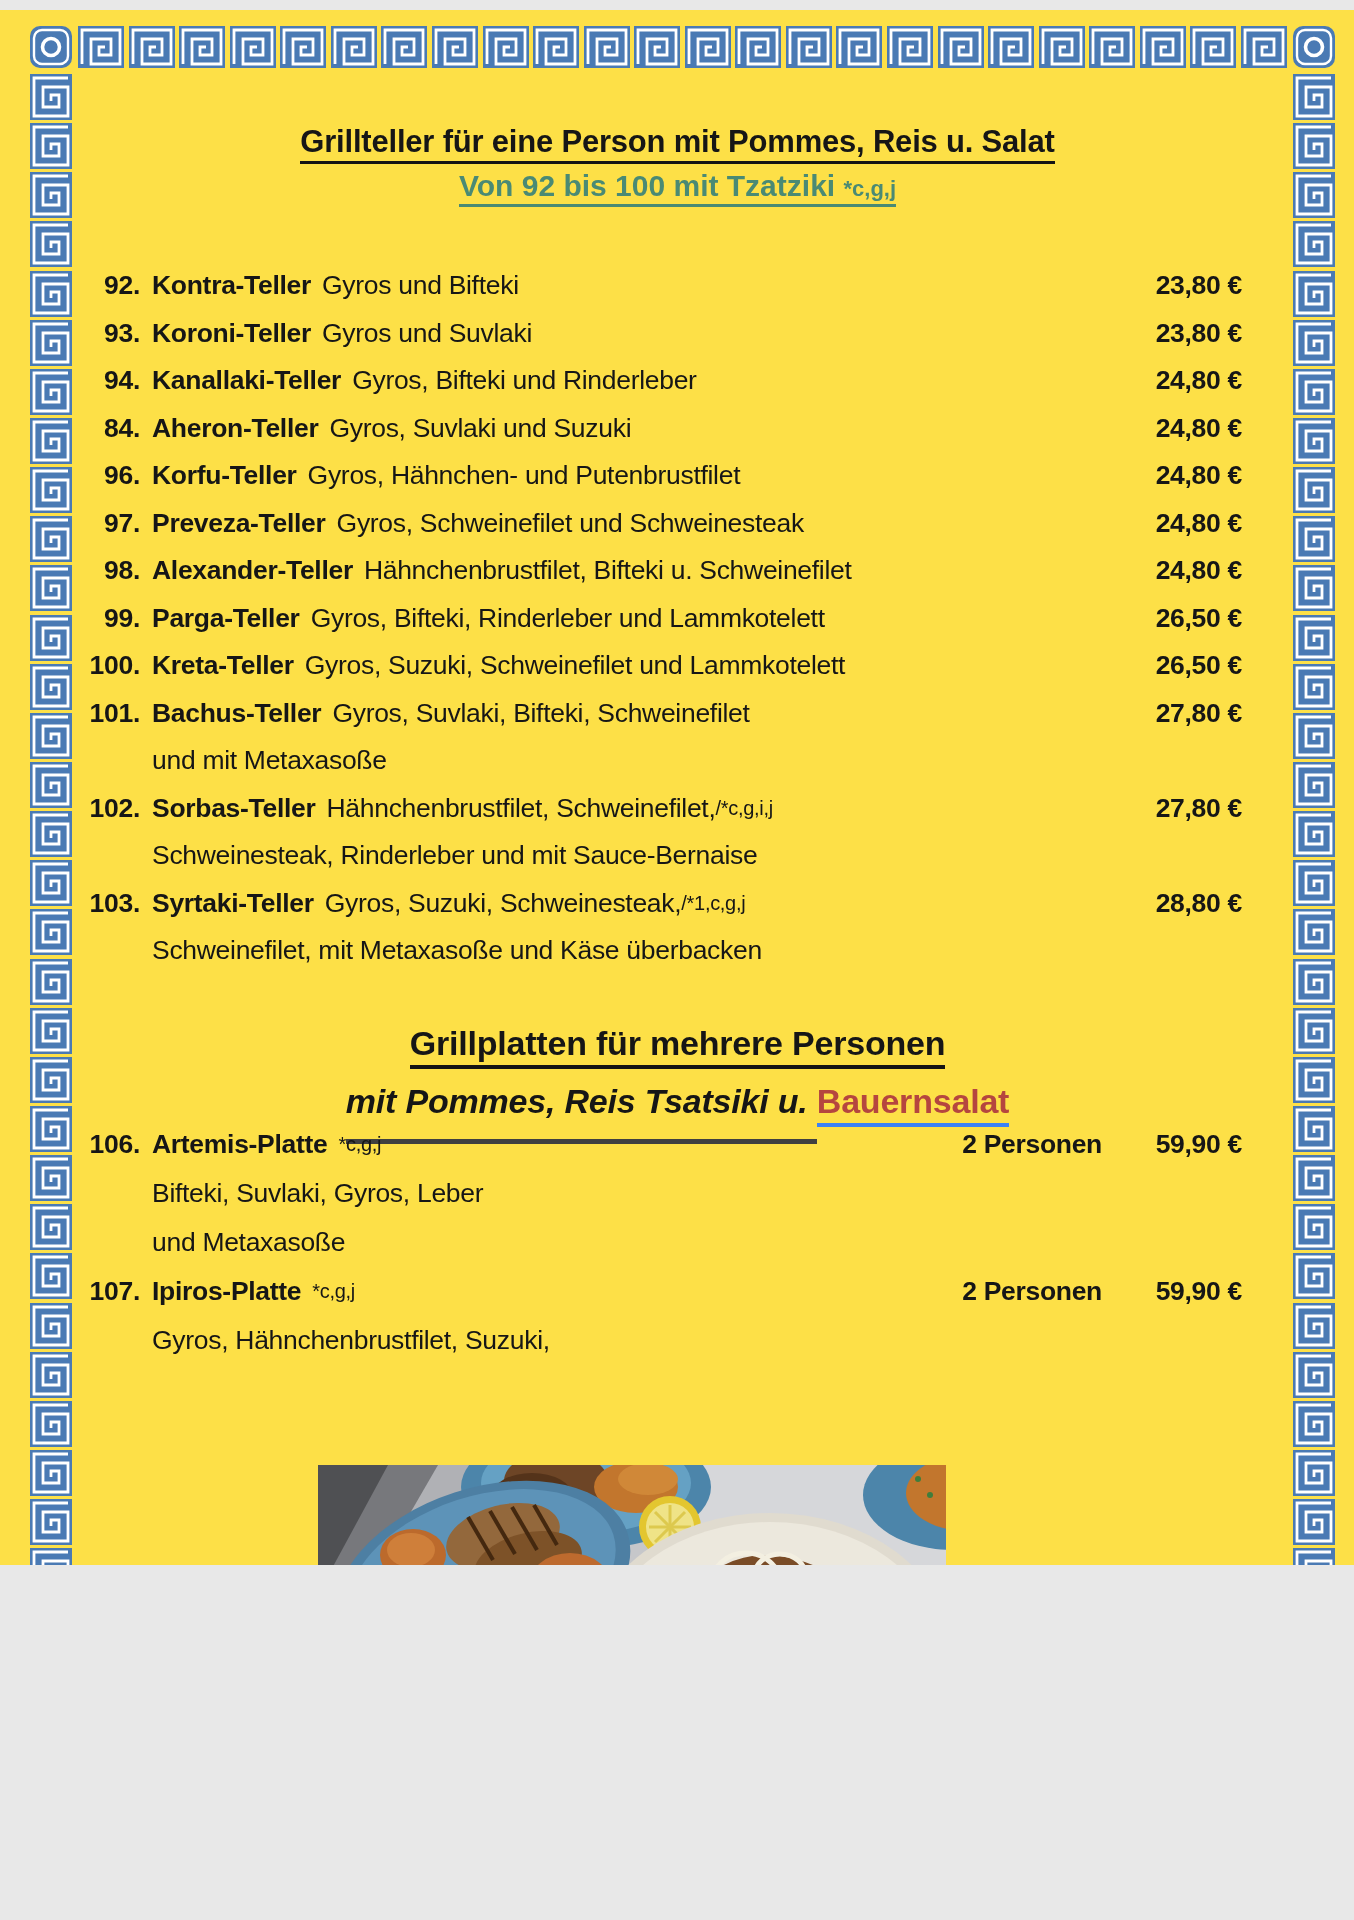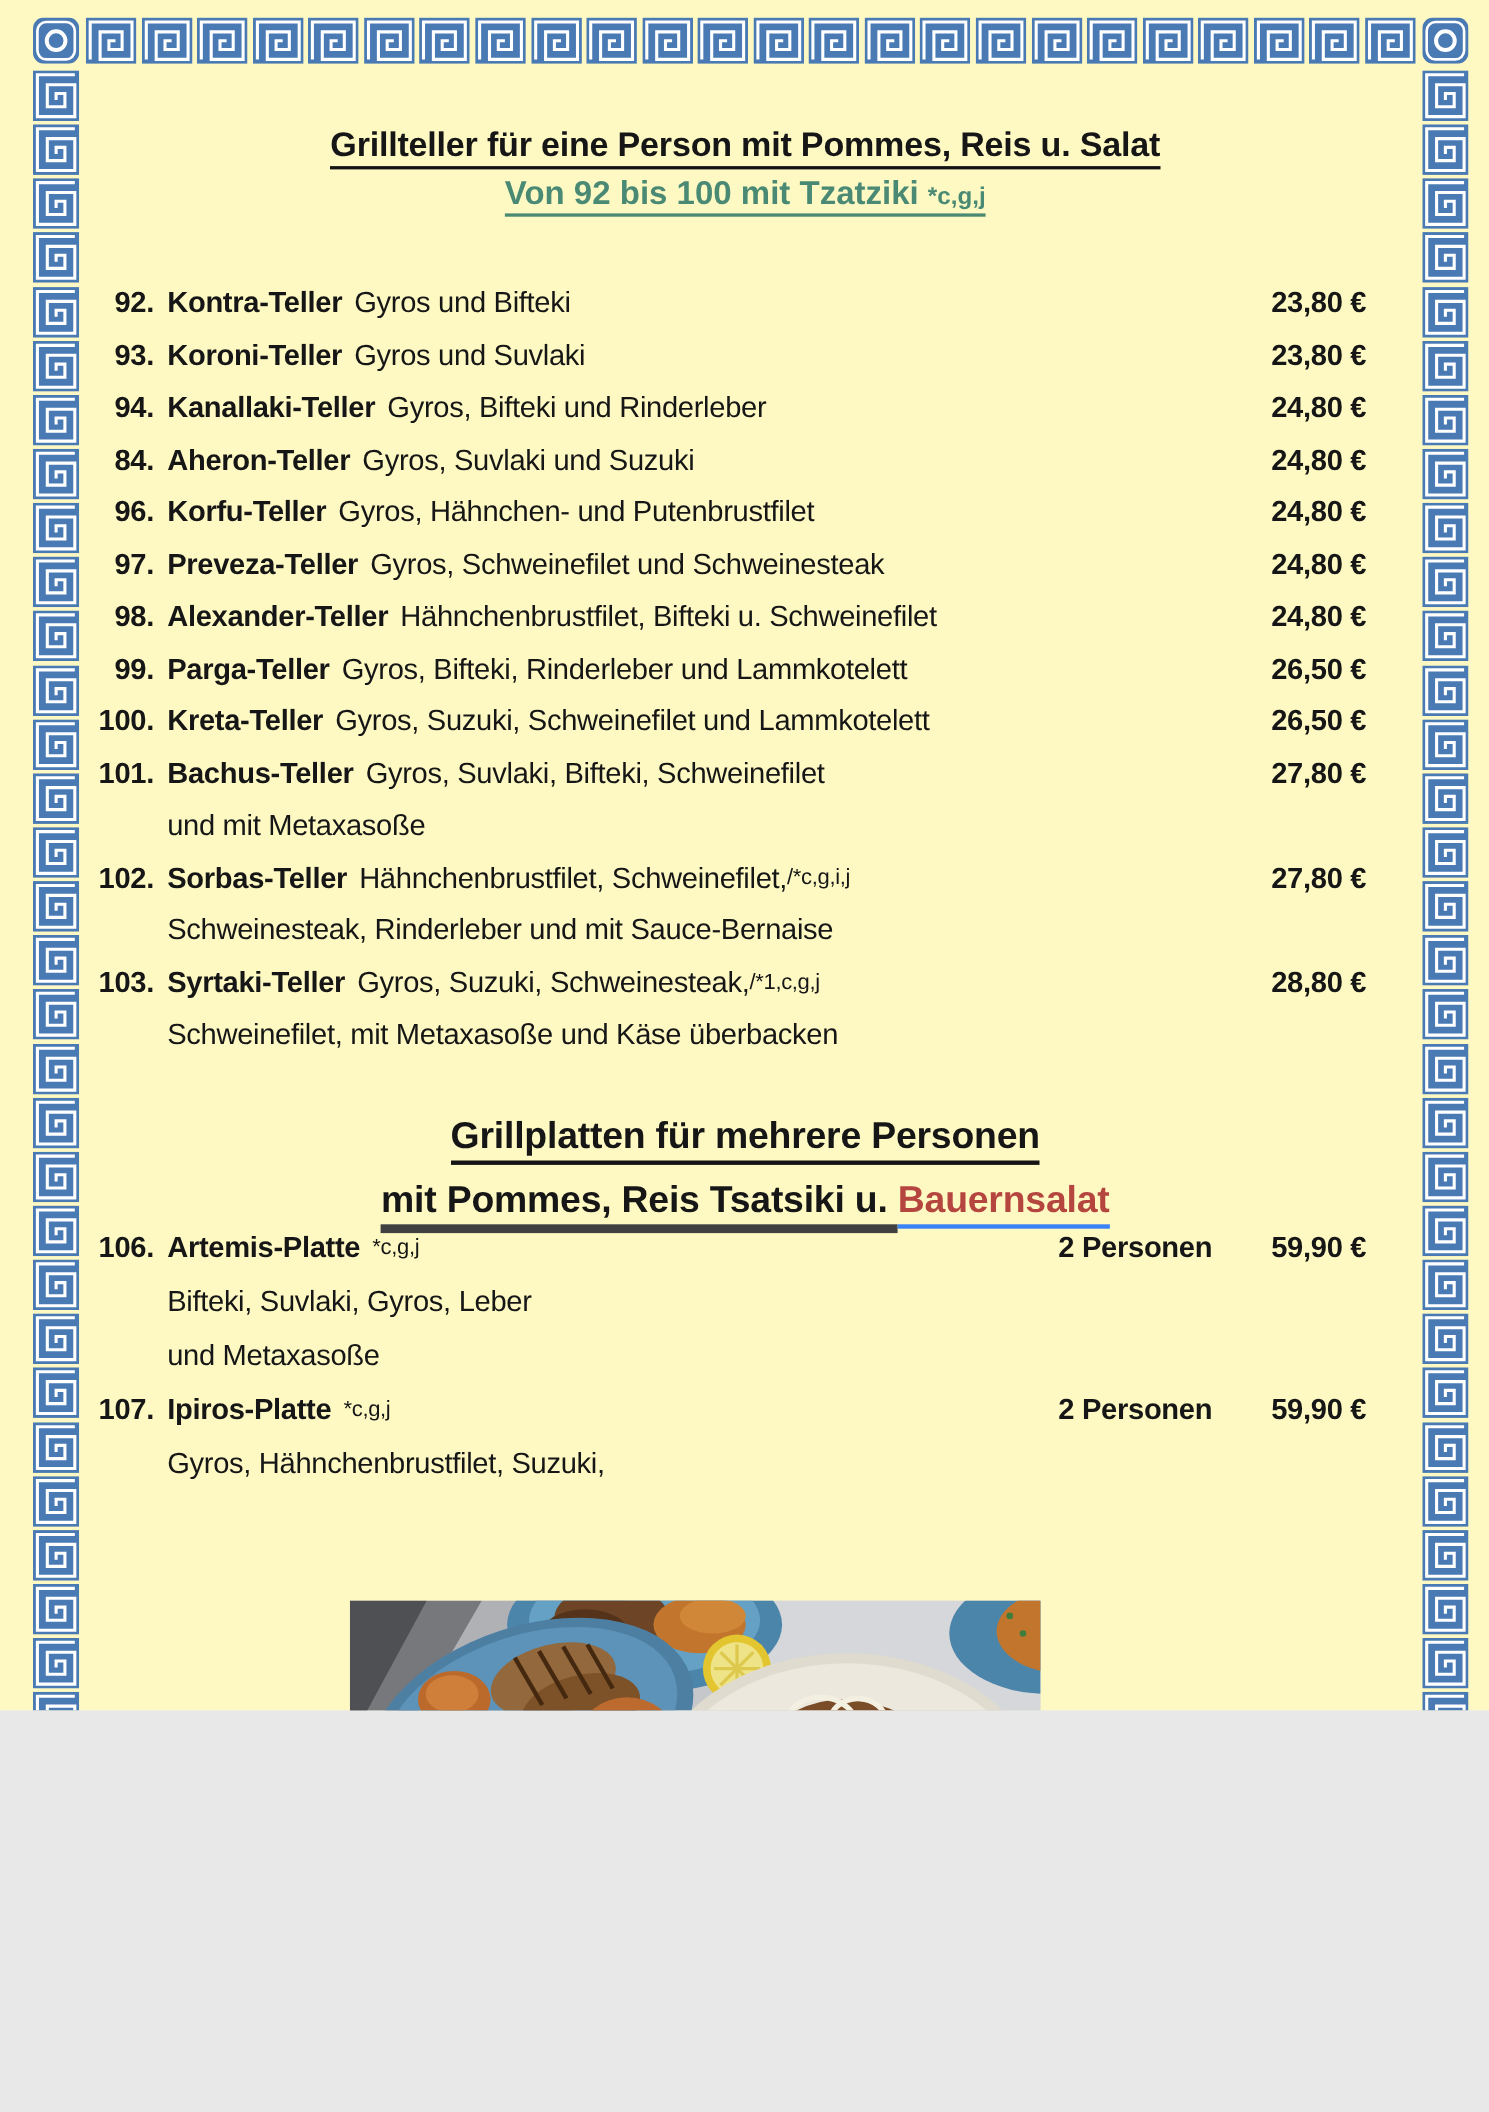--- a/index.html
+++ b/index.html
@@ -1,18 +1,18 @@
 <!DOCTYPE html>
 <html><head>
 <meta charset="utf-8">
 <style>
   html,body{margin:0;padding:0;background:#e8e8e8;}
   .page{
-    position:relative;width:1354px;height:1555px;margin:0 auto;
-    background:#fef9c3;overflow:hidden;
+    position:relative;width:1354px;height:1555px;margin:10px auto;
+    background:#fde047;overflow:hidden;
     font-family:"Liberation Sans",sans-serif;color:#161616;
   }
   
   .corner{position:absolute;width:42px;height:42px;}
   .c-tl{left:30px;top:16px;}  .c-tr{left:1293px;top:16px;}
   .c-bl{left:30px;top:1836px;}.c-br{left:1293px;top:1836px;}
   .band{position:absolute;display:flex;justify-content:space-between;}
   .band svg{flex:none;display:block;}
   .band-h{left:78px;width:1209px;height:42px;}
   .b-top{top:16px;}  .b-bottom{top:1836px;}
@@ -21,21 +21,21 @@
   
   .hdr{position:absolute;left:75px;width:1205px;text-align:center;font-weight:700;white-space:nowrap;}
   .h1{top:114px;font-size:31px;letter-spacing:-0.2px;}
   .h1 .u{border-bottom:3.5px solid #141414;padding-bottom:2px;}
   .sub1{top:159px;font-size:30px;color:#4a8a74;}
   .sub1 .u{border-bottom:3.5px solid #4a8a74;padding-bottom:2px;}
   .sub1 .al{font-size:22px;font-weight:700;}
   .h2{top:1014px;font-size:34px;letter-spacing:-0.2px;}
   .h2 .u{border-bottom:4px solid #141414;padding-bottom:3px;}
   .sub2{top:1072px;font-size:34px;letter-spacing:-0.2px;}
-  .sub2 .ub{border-bottom:8px solid #404040;padding-bottom:3px;}
+  .sub2 .ub{border-bottom:5px solid #404040;padding-bottom:19px;font-style:italic;}
   .sub2 .ur{color:#b5463f;border-bottom:4px solid #3b82f6;padding-bottom:3px;}
   
   .list{position:absolute;left:84px;width:1158px;font-size:26.5px;letter-spacing:-0.3px;}
   .list1{top:252px;}
   .list2{top:1110px;}
   .mrow{display:flex;align-items:center;white-space:nowrap;line-height:47.5px;}
   .list2 .mrow{line-height:49px;}
   .num{flex:0 0 56px;text-align:right;font-weight:700;margin-right:12px;}
   .nm{font-weight:700;margin-right:11px;}
   .al{font-size:20px;font-weight:400;}

